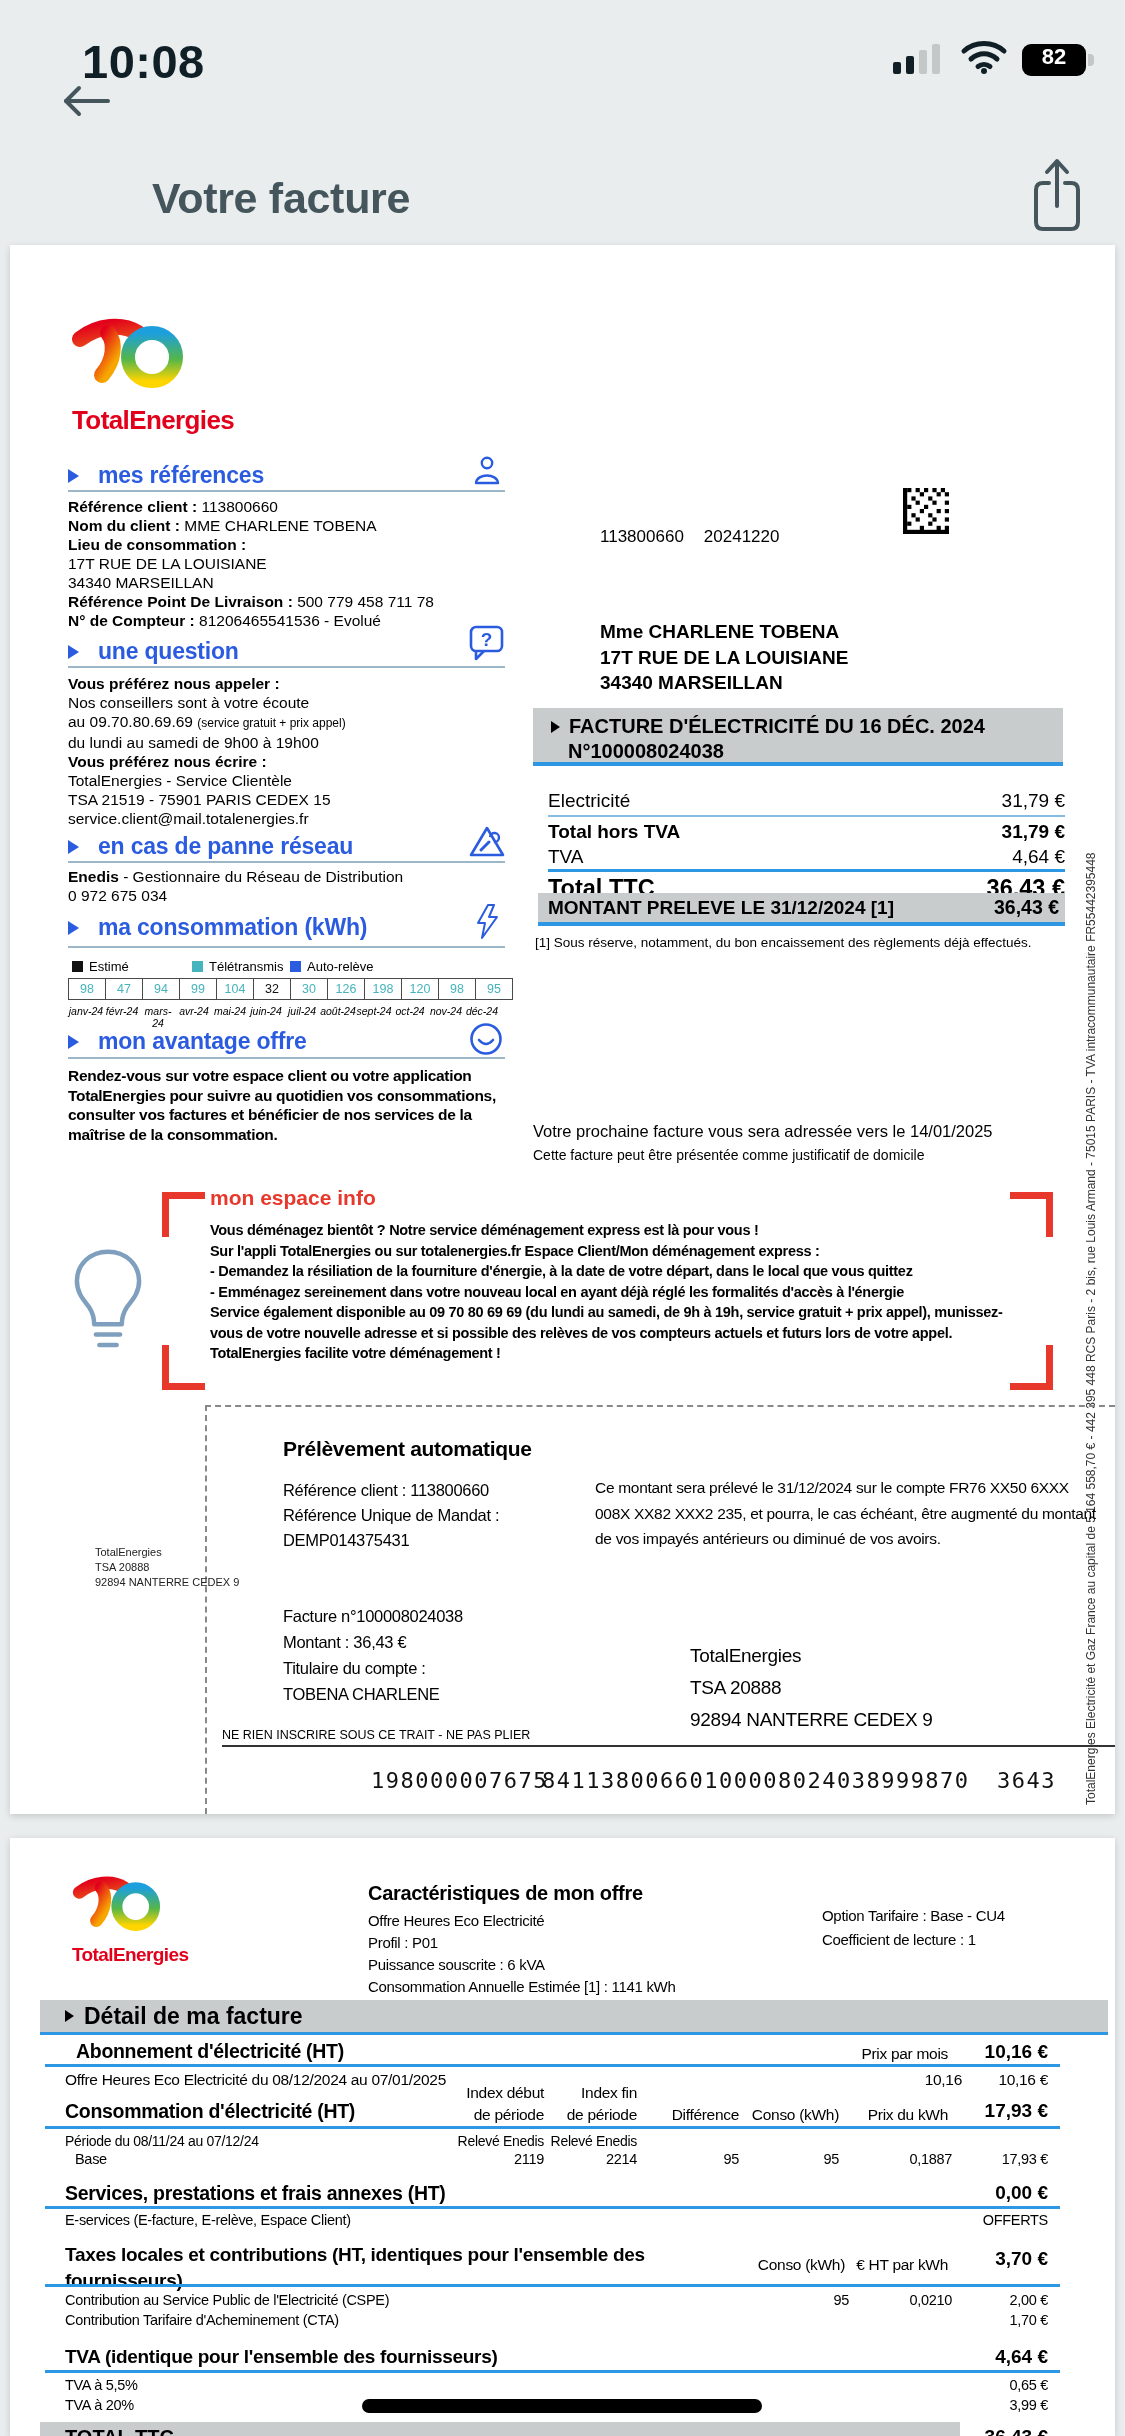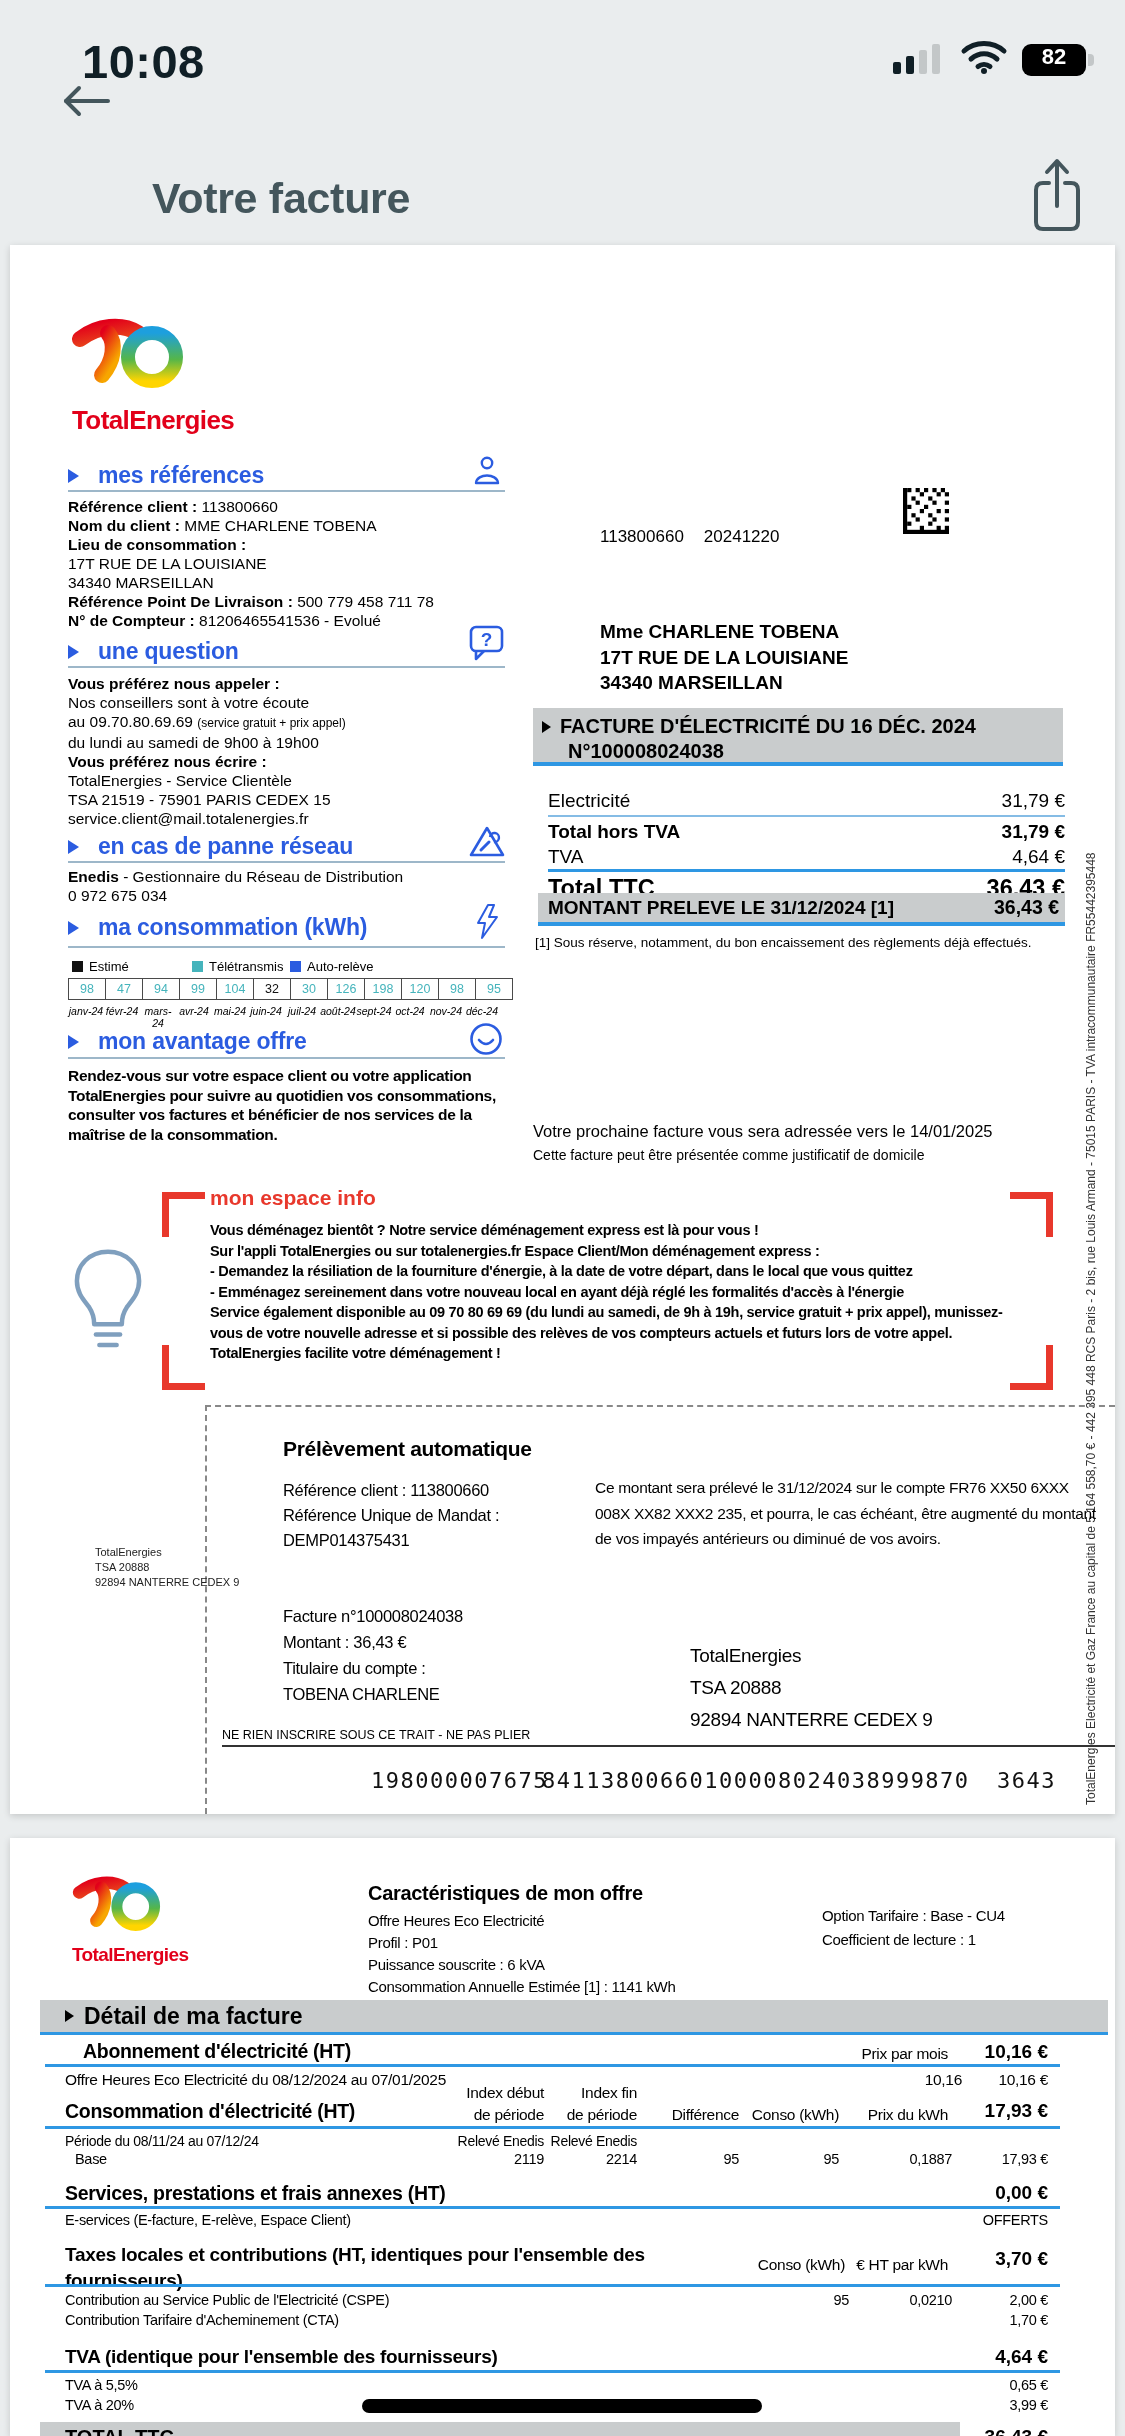--- a/index.html
+++ b/index.html
@@ -263,21 +263,21 @@
         <rect x="33.6" y="37.8" width="4.2" height="4.2" fill="#000"></rect>
     </svg>
 
     <div class="a b" style="left:590px;top:374px;font-size:19px;line-height:25.5px">
       <div>Mme CHARLENE TOBENA</div>
       <div>17T RUE DE LA LOUISIANE</div>
       <div>34340 MARSEILLAN</div>
     </div>
 
     <div class="a band" style="left:523px;top:463px;width:530px;height:58px;border-bottom:4px solid #2e97e3;padding-top:7px;box-sizing:border-box">
-      <div style="display:flex;align-items:center;gap:9px;padding-left:9px">
+      <div style="display:flex;align-items:center;gap:9px;padding-left:18px">
         <span class="trik"></span>
         <span class="b" style="font-size:20px">FACTURE D'ÉLECTRICITÉ DU 16 DÉC. 2024</span>
       </div>
       <div class="b" style="font-size:20px;padding-left:35px;margin-top:2px">N°100008024038</div>
     </div>
 
     <div class="a" style="left:538px;top:545px;width:517px;font-size:19px"><span>Electricité</span><span class="a r" style="right:0;top:0;width:200px">31,79 €</span></div>
     <div class="a sep1" style="left:538px;top:570px;width:517px;height:2px"></div>
     <div class="a b" style="left:538px;top:576px;width:517px;font-size:19px"><span>Total hors TVA</span><span class="a r" style="right:0;top:0;width:200px">31,79 €</span></div>
     <div class="a" style="left:538px;top:601px;width:517px;font-size:19px"><span>TVA</span><span class="a r" style="right:0;top:0;width:200px">4,64 €</span></div>
@@ -370,21 +370,21 @@
       <div>Option Tarifaire : Base - CU4</div>
       <div>Coefficient de lecture : 1</div>
     </div>
 
     <div class="a band" style="left:30px;top:162px;width:1068px;height:32px;display:flex;align-items:center;gap:10px;padding-left:25px;box-sizing:border-box">
       <span class="trik"></span>
       <span class="b" style="font-size:23px">Détail de ma facture</span>
     </div>
     <div class="a blueline" style="left:30px;top:194px;width:1068px;height:3px"></div>
 
-    <div class="a b narrow" style="left:73px;top:202px;font-size:19.5px">Abonnement d'électricité (HT)</div>
+    <div class="a b narrow" style="left:66px;top:202px;font-size:19.5px">Abonnement d'électricité (HT)</div>
     <div class="a r narrow" style="left:788px;top:207px;width:150px;font-size:15.5px">Prix par mois</div>
     <div class="a b r" style="left:888px;top:203px;width:150px;font-size:19px">10,16 €</div>
     <div class="a blueline" style="left:35px;top:226px;width:1015px;height:2.5px"></div>
     <div class="a narrow" style="left:55px;top:233px;font-size:15.5px">Offre Heures Eco Electricité du 08/12/2024 au 07/01/2025</div>
     <div class="a r narrow" style="left:802px;top:233px;width:150px;font-size:15.5px">10,16</div>
     <div class="a r narrow" style="left:888px;top:233px;width:150px;font-size:15.5px">10,16 €</div>
 
     <div class="a r narrow" style="left:414px;top:246px;width:120px;font-size:15.5px">Index début</div>
     <div class="a r narrow" style="left:507px;top:246px;width:120px;font-size:15.5px">Index fin</div>
     <div class="a r narrow" style="left:414px;top:268px;width:120px;font-size:15.5px">de période</div>

